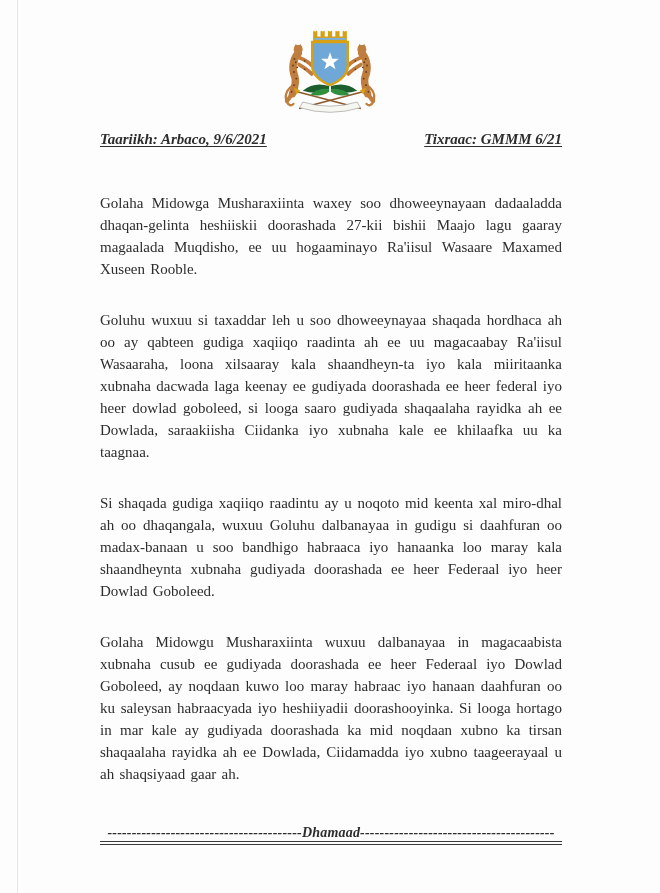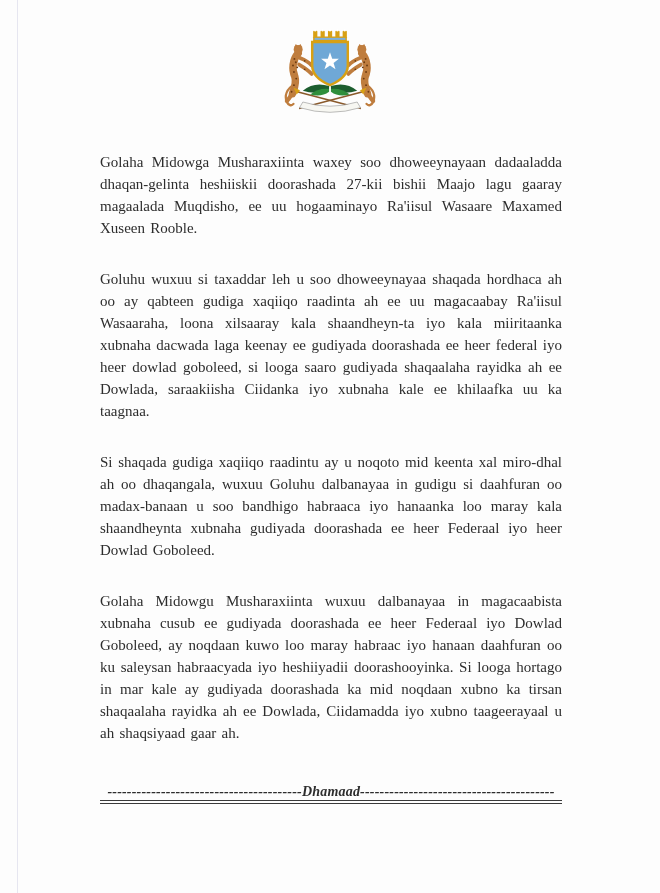--- a/index.html
+++ b/index.html
@@ -33,21 +33,21 @@
     margin-top: 14px;
     font-size: 15px;
     font-weight: bold;
     font-style: italic;
   }
   .header-row span {
     text-decoration: underline;
     text-underline-offset: 2px;
   }
   .doc-body {
-    margin-top: 34px;
+    margin-top: 44px;
   }
   .doc-body p {
     font-size: 15px;
     line-height: 22px;
     text-align: justify;
     margin: 0 0 29px 0;
     word-spacing: 1.5px;
   }
   .end-line {
     margin-top: 40px;
@@ -140,20 +140,24 @@
       <path d="M64 65 Q52 64 44 71 Q56 74 64 68 Z" fill="#2f8f3c"></path>
       <path d="M66 65 Q78 64 86 71 Q74 74 66 68 Z" fill="#2f8f3c"></path>
     </g>
 
     <path d="M36 79 Q65 88 94 79 L97.5 85 Q65 95 32.5 85 Z" stroke="#9a9a9a" stroke-width="0.7" fill="#f7f7f2"></path>
   </svg>
 </div>
 
 <div class="content">
 
+  <div class="header-row">
+    <span>Taariikh: Arbaco, 9/6/2021</span>
+    <span>Tixraac: GMMM 6/21</span>
+  </div>
 
   <div class="doc-body">
     <p>Golaha Midowga Musharaxiinta waxey soo dhoweeynayaan dadaaladda dhaqan-gelinta heshiiskii doorashada 27-kii bishii Maajo lagu gaaray magaalada Muqdisho, ee uu hogaaminayo Ra'iisul Wasaare Maxamed Xuseen Rooble.</p>
     <p>Goluhu wuxuu si taxaddar leh u soo dhoweeynayaa shaqada hordhaca ah oo ay qabteen gudiga xaqiiqo raadinta ah ee uu magacaabay Ra'iisul Wasaaraha, loona xilsaaray kala shaandheyn-ta iyo kala miiritaanka xubnaha dacwada laga keenay ee gudiyada doorashada ee heer federal iyo heer dowlad goboleed, si looga saaro gudiyada shaqaalaha rayidka ah ee Dowlada, saraakiisha Ciidanka iyo xubnaha kale ee khilaafka uu ka taagnaa.</p>
     <p>Si shaqada gudiga xaqiiqo raadintu ay u noqoto mid keenta xal miro-dhal ah oo dhaqangala, wuxuu Goluhu dalbanayaa in gudigu si daahfuran oo madax-banaan u soo bandhigo habraaca iyo hanaanka loo maray kala shaandheynta xubnaha gudiyada doorashada ee heer Federaal iyo heer Dowlad Goboleed.</p>
     <p>Golaha Midowgu Musharaxiinta wuxuu dalbanayaa in magacaabista xubnaha cusub ee gudiyada doorashada ee heer Federaal iyo Dowlad Goboleed, ay noqdaan kuwo loo maray habraac iyo hanaan daahfuran oo ku saleysan habraacyada iyo heshiiyadii doorashooyinka. Si looga hortago in mar kale ay gudiyada doorashada ka mid noqdaan xubno ka tirsan shaqaalaha rayidka ah ee Dowlada, Ciidamadda iyo xubno taageerayaal u ah shaqsiyaad gaar ah.</p>
   </div>
 
   <div class="end-line">----------------------------------------Dhamaad----------------------------------------</div>
 

